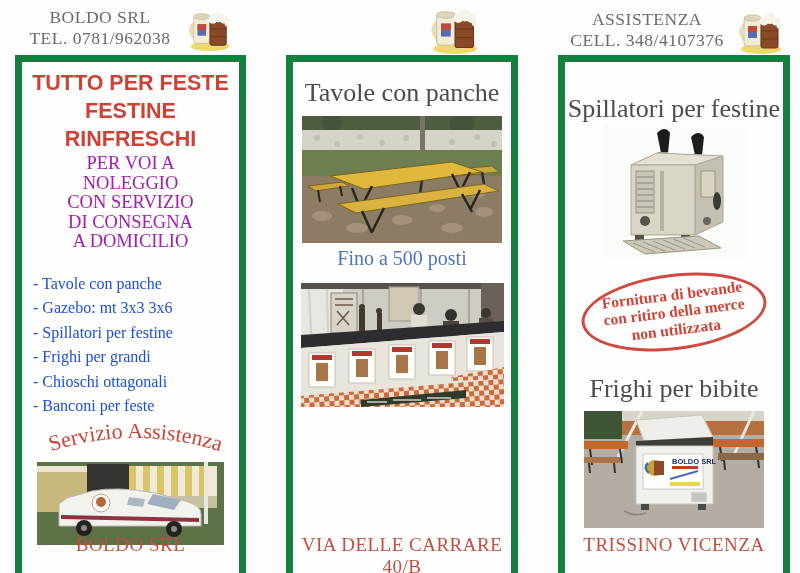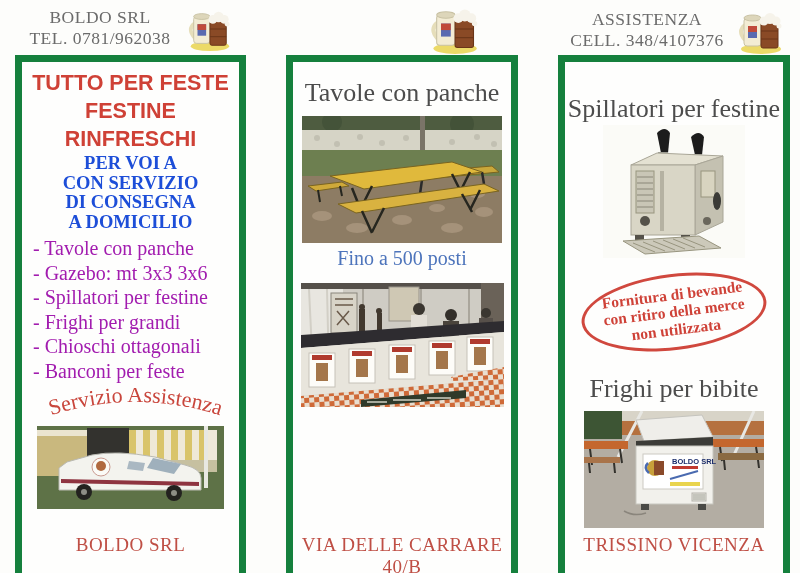--- a/index.html
+++ b/index.html
@@ -13,23 +13,23 @@
   .beer{position:absolute;}
   
   .panel{position:absolute;top:55px;height:548px;border:7px solid #15803d;
          background:#fefefd;box-sizing:border-box;text-align:center;}
   #p-left{left:15px;width:231px;}
   #p-mid{left:286px;width:232px;}
   #p-right{left:558px;width:232px;}
   
   .headline{margin-top:7px;font-family:"Liberation Sans",sans-serif;
             font-weight:bold;font-size:21.5px;line-height:28px;color:#cf4136;}
-  .subhead{margin-top:1px;font-weight:bold;font-size:18.5px;line-height:19.5px;color:#1d4ed8;}
-  .offer-list{margin:4px 0 0 0;padding:0 0 0 11px;list-style:none;text-align:left;
-              font-size:20px;line-height:24.5px;color:#a21caf;}
+  .subhead{margin-top:1px;font-weight:normal;font-size:18.5px;line-height:19.5px;color:#a21caf;}
+  .offer-list{margin:20px 0 0 0;padding:0 0 0 11px;list-style:none;text-align:left;
+              font-size:16px;line-height:24.5px;color:#1d4ed8;}
   .arc-wrap{margin-top:-3px;}
   
   .ptitle{font-size:26px;line-height:29px;color:#4c4c4c;}
   .caption{font-size:20px;color:#4d74bb;margin-top:4px;}
   .photo{display:block;margin:0 auto;}
   
   .stamp{margin:16px auto 0 auto;width:186px;height:76px;border:3px solid #d0483e;
          border-radius:50%;transform:rotate(-7deg);box-sizing:border-box;
          display:flex;flex-direction:column;justify-content:center;}
   .stamp .sline{font-weight:bold;font-size:15.5px;line-height:17.5px;color:#cf4238;}
@@ -82,20 +82,21 @@
   </svg>
 
 <div class="panel" id="p-left">
   <div class="headline">
     <div>TUTTO PER FESTE</div>
     <div>FESTINE</div>
     <div>RINFRESCHI</div>
   </div>
   <div class="subhead">
     <div>PER VOI A</div>
+    <div>NOLEGGIO</div>
     <div>CON SERVIZIO</div>
     <div>DI CONSEGNA</div>
     <div>A DOMICILIO</div>
   </div>
   <ul class="offer-list">
     <li>- Tavole con panche</li>
     <li>- Gazebo: mt 3x3 3x6</li>
     <li>- Spillatori per festine</li>
     <li>- Frighi per grandi</li>
     <li>- Chioschi ottagonali</li>

